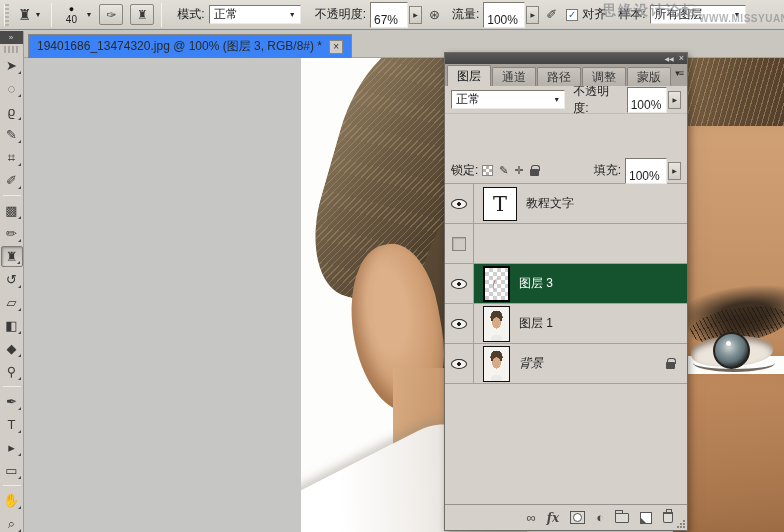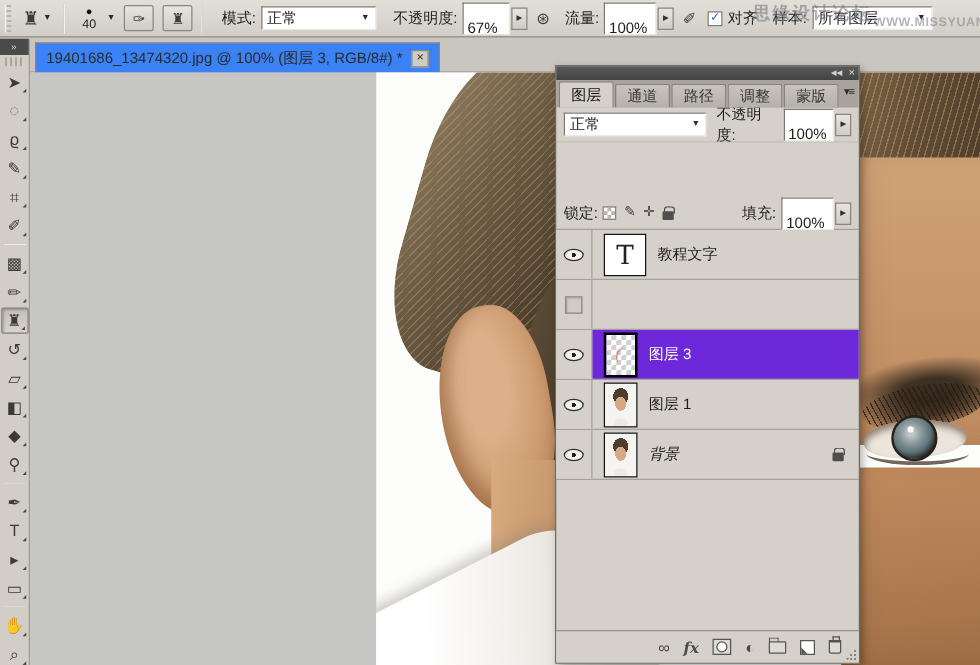--- a/index.html
+++ b/index.html
@@ -34,21 +34,21 @@
     font-size:12px; color:#3c3c3c;
   }
   .ob-label { margin-left:8px; margin-right:4px; color:#1d1d1d; }
   .combo {
     height:19px; background:#fff; border:1px solid; border-color:#7d7970 #eceae4 #eceae4 #7d7970;
     display:flex; align-items:center; justify-content:space-between; padding:0 4px;
   }
   .combo .dd-arrow { margin-left:6px; }
   .field {
     height:26px; background:#fff; border:1px solid; border-color:#7d7970 #eceae4 #eceae4 #7d7970;
-    display:flex; align-items:flex-start; padding:12px 3px;
+    display:flex; align-items:flex-end; padding:0 3px;
   }
   .spin-btn {
     width:13px; height:18px; border:1px solid #8a867f; background:linear-gradient(#e8e5df,#cfccc5);
     display:flex; align-items:center; justify-content:center; font-size:6px; color:#333; margin-left:1px;
   }
   .ob-icon { font-size:13px; color:#3c3c3c; margin-left:7px; }
   .checkbox {
     width:12px; height:12px; background:#fff; border:1px solid #7d7970; margin-left:9px;
     display:flex; align-items:center; justify-content:center;
     font-size:10px; color:#2a66c9; font-weight:bold; line-height:1;
@@ -190,21 +190,21 @@
     border:1.5px solid #4e4e4e; border-bottom:none; border-radius:3px 3px 0 0; }
   .spacer { flex:1; }
   .layer-list { border-top:1px solid #a5a19a; }
   .layer-row { height:40px; display:flex; align-items:stretch; border-bottom:1px solid #a5a19a; }
   .eye-cell { width:29px; border-right:1px solid #a5a19a; display:flex; align-items:center; justify-content:center; background:#d5d1ca; }
   .eye { width:16px; height:10px; border:1px solid #2e2e2e; border-radius:50%;
     background:radial-gradient(circle 3px at 50% 50%, #1e1e1e 55%, #f2f1ee 60%); }
   .eye-empty { width:14px; height:14px; border:1px solid #8a867f; background:#cfccc5;
     box-shadow:inset 1px 1px 1px rgba(0,0,0,.15); }
   .row-main { flex:1; display:flex; align-items:center; }
-  .row-main.selected { background:#6d28d9; }
+  .row-main.selected { background:#14532d; }
   .thumb { margin:0 9px; flex:none; }
   .thumb-text { width:34px; height:34px; background:#fff; border:1px solid #111;
     display:flex; align-items:center; justify-content:center;
     font-family:"DejaVu Serif",serif; font-size:21px; color:#222; }
   .thumb-checker { width:27px; height:36px; border:1px solid #4a4a4a; position:relative;
     background-image:
       linear-gradient(45deg,#cfcfcf 25%,transparent 25%,transparent 75%,#cfcfcf 75%),
       linear-gradient(45deg,#cfcfcf 25%,#fff 25%,#fff 75%,#cfcfcf 75%);
     background-size:8px 8px; background-position:0 0,4px 4px; }
   .thumb-checker.sel { border:2px solid #000; }

